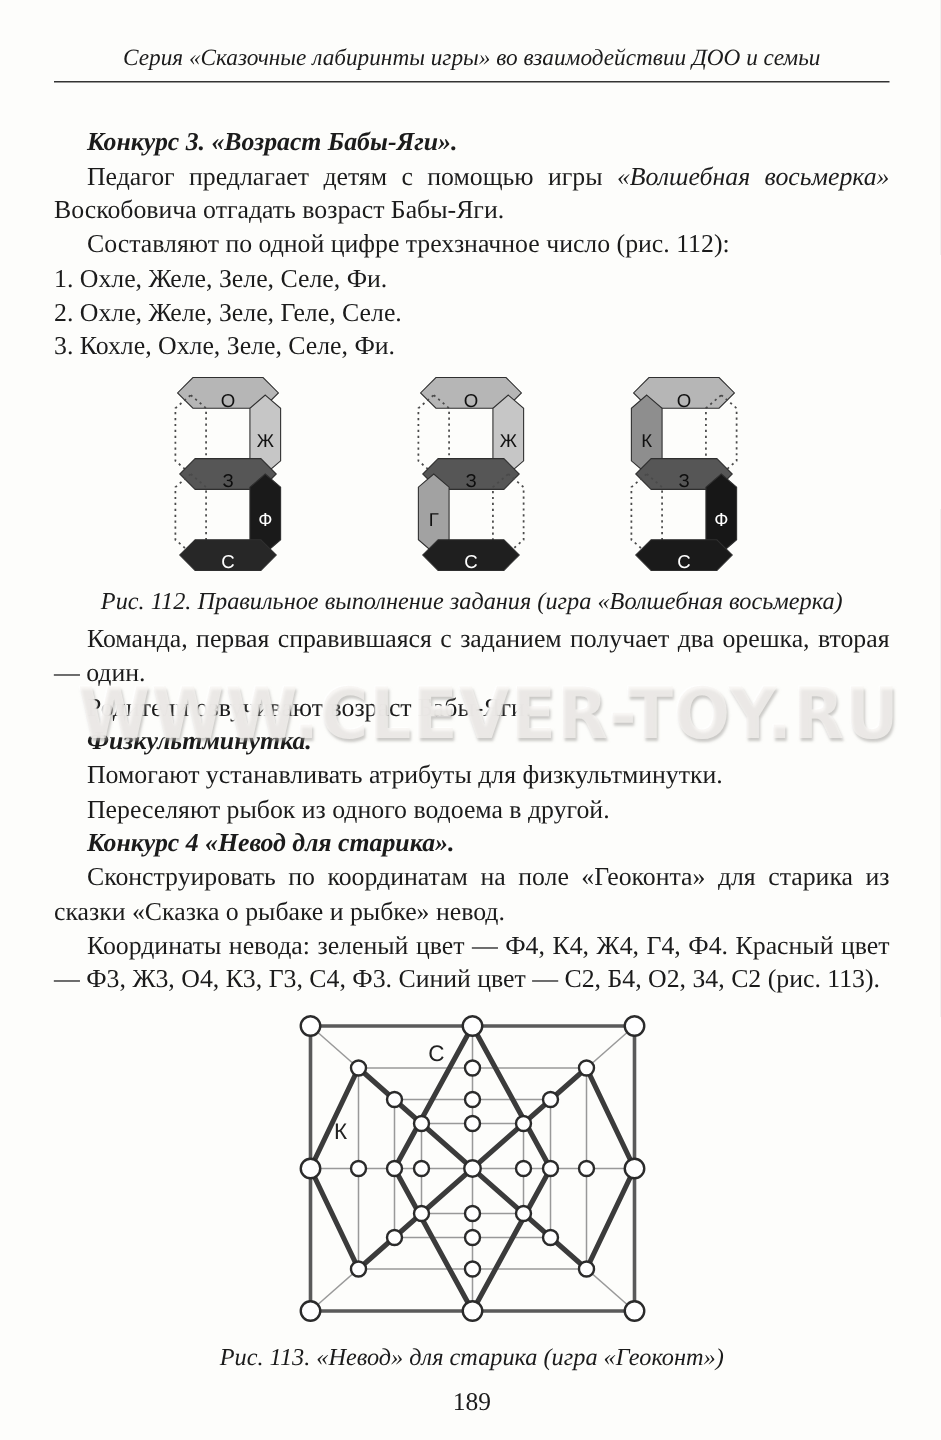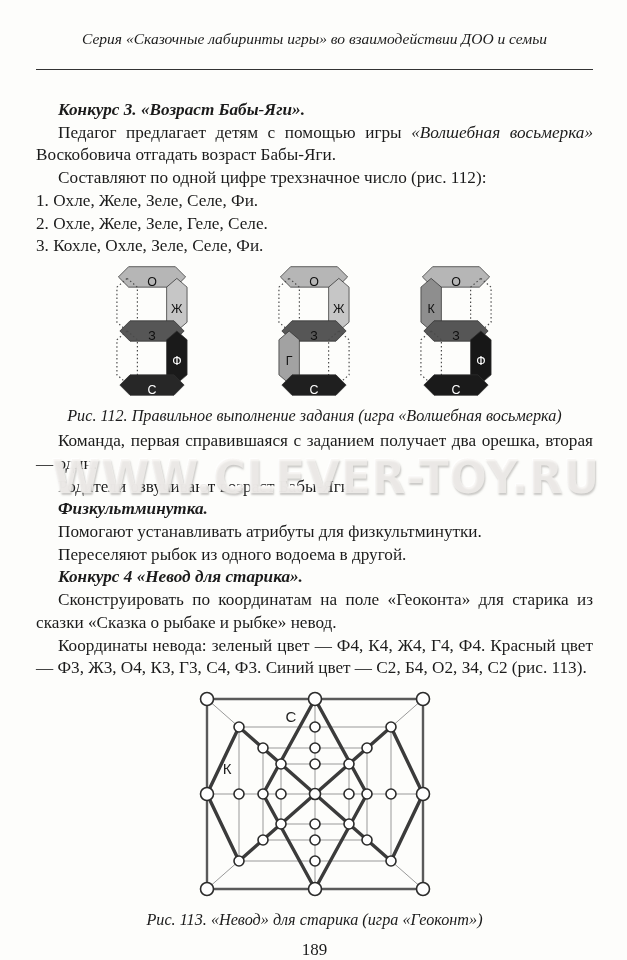--- a/index.html
+++ b/index.html
@@ -11,21 +11,21 @@
     font-family:"Liberation Serif", serif;
     color:#1b1b1b;
     box-sizing:border-box;
     padding:30px 34px 0 36px;
     overflow:hidden;
   }
   .hdr{
     text-align:center;
     font-style:italic;
     font-size:15.5px;
-    padding-bottom:21px;
+    padding-bottom:6px;
     border-bottom:1.6px solid #333;
   }
   p{margin:0;font-size:17.2px;line-height:1.32;text-align:justify;}
   .indent{text-indent:22px;}
   .bi{font-weight:bold;font-style:italic;}
   .i{font-style:italic;}
   .h-space{margin-top:29px;}
   .caption{
     text-align:left;font-style:italic;font-size:16.2px;
     margin-top:6px;line-height:1.25;text-align-last:center;

